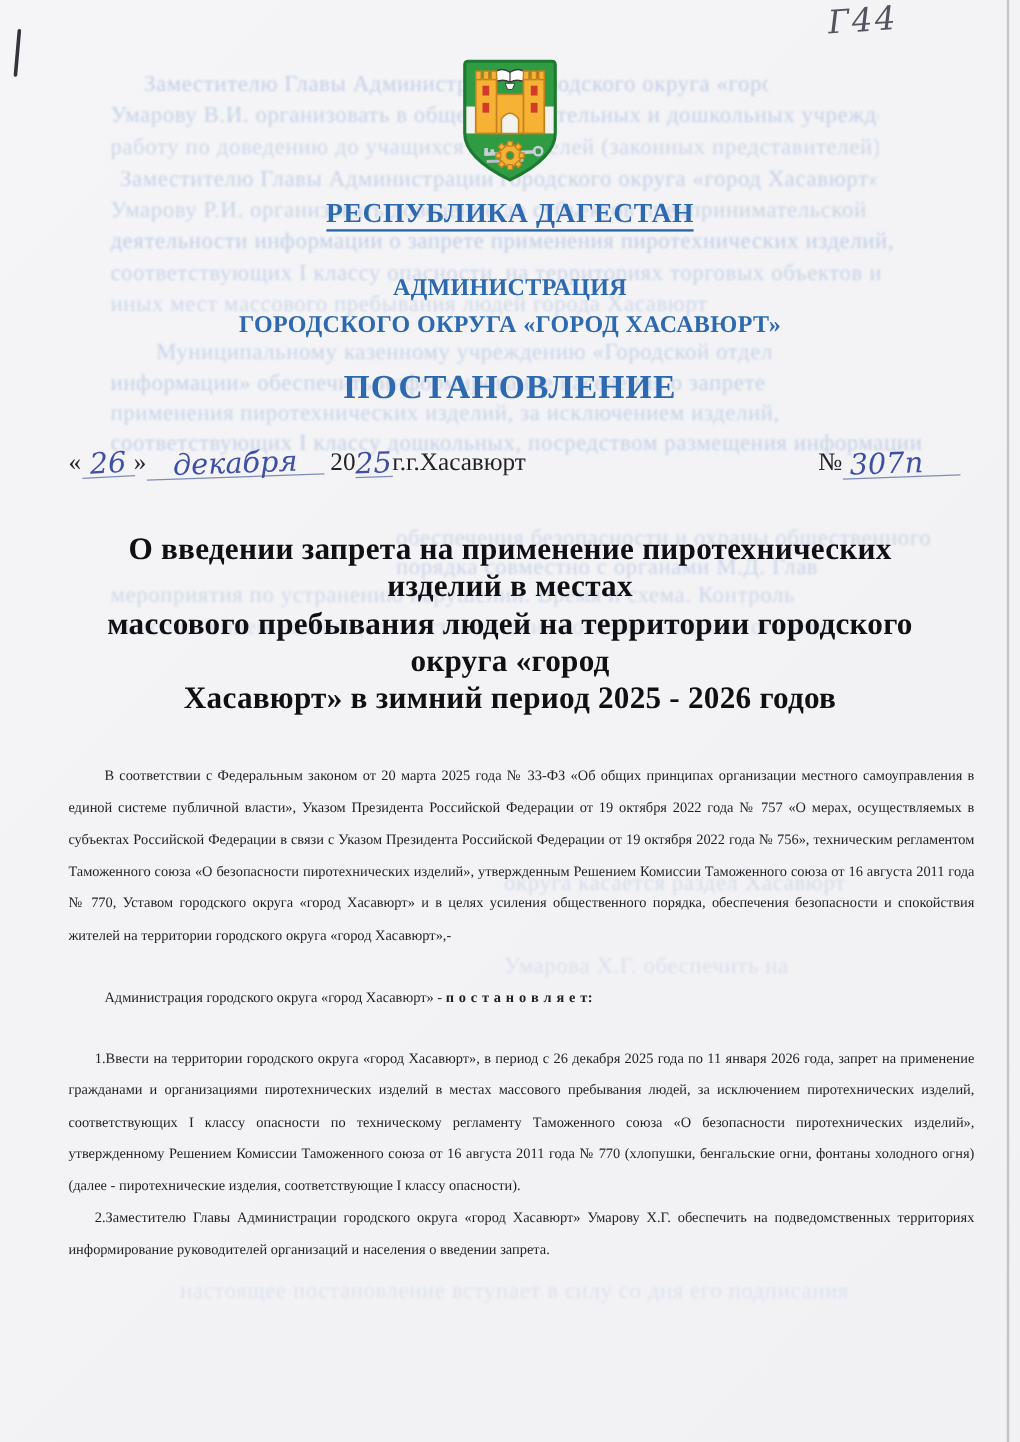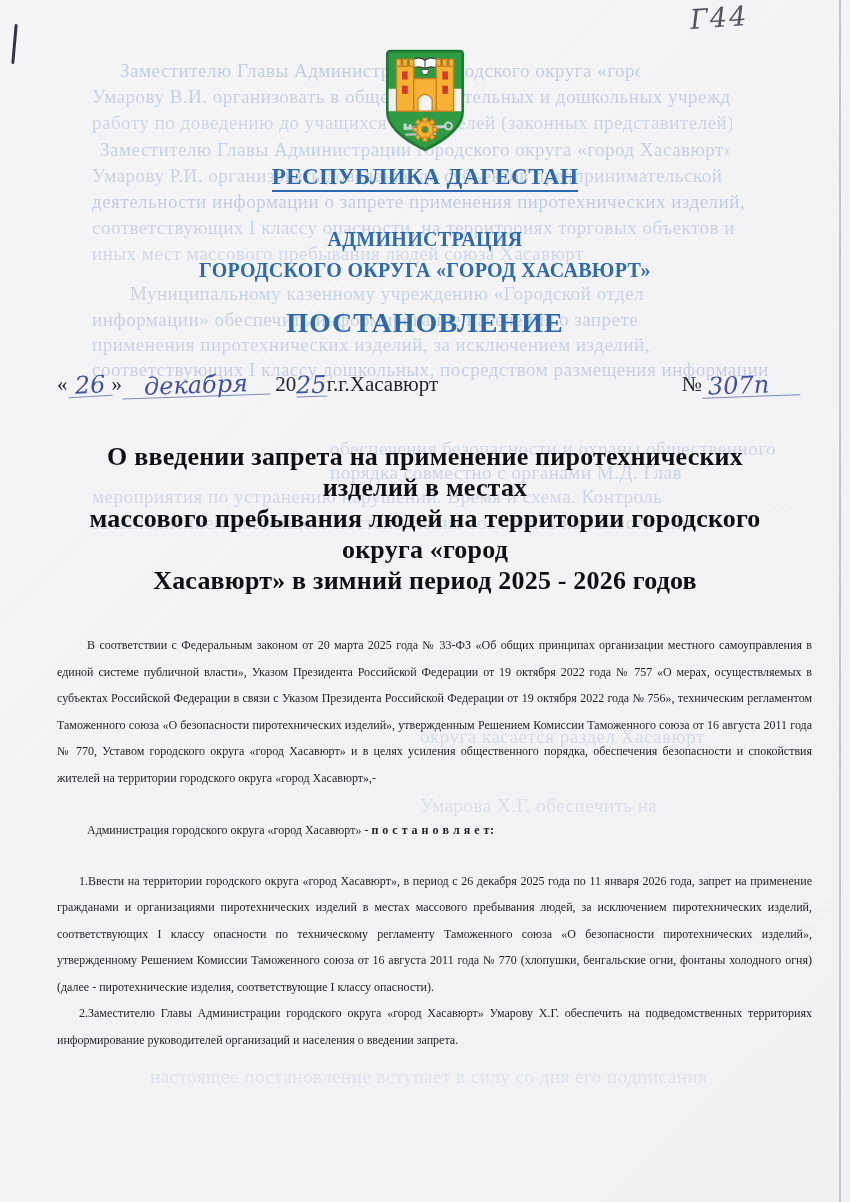--- a/index.html
+++ b/index.html
@@ -95,21 +95,21 @@
 <div class="page">
 
   <div class="bleed-layer">
       <div class="bleed-line" style="top: 60px; left: 120px; width: 520px; opacity: 0.3;">Заместителю Главы Администрации городского округа «город Хасавюрт»</div>
       <div class="bleed-line" style="top: 86px; left: 92px; width: 640px; opacity: 0.28;">Умарову В.И. организовать в общеобразовательных и дошкольных учреждениях</div>
       <div class="bleed-line" style="top: 112px; left: 92px; width: 640px; opacity: 0.24;">работу по доведению до учащихся и родителей (законных представителей)</div>
       <div class="bleed-line" style="top: 139px; left: 100px; width: 630px; opacity: 0.28;">Заместителю Главы Администрации городского округа «город Хасавюрт»</div>
       <div class="bleed-line" style="top: 165px; left: 92px; width: 640px; opacity: 0.26;">Умарову Р.И. организовать доведение до субъектов предпринимательской</div>
       <div class="bleed-line" style="top: 191px; left: 92px; width: 660px; opacity: 0.3;">деятельности информации о запрете применения пиротехнических изделий,</div>
       <div class="bleed-line" style="top: 217px; left: 92px; width: 660px; opacity: 0.26;">соответствующих I классу опасности, на территориях торговых объектов и</div>
-      <div class="bleed-line" style="top: 243px; left: 92px; width: 560px; opacity: 0.22;">иных мест массового пребывания людей союза Хасавюрт</div>
+      <div class="bleed-line" style="top: 243px; left: 92px; width: 560px; opacity: 0.22;">иных мест массового пребывания людей города Хасавюрт</div>
       <div class="bleed-line" style="top: 283px; left: 130px; width: 560px; opacity: 0.26;">Муниципальному казенному учреждению «Городской отдел</div>
       <div class="bleed-line" style="top: 309px; left: 92px; width: 660px; opacity: 0.28;">информации» обеспечить информирование населения о запрете</div>
       <div class="bleed-line" style="top: 334px; left: 92px; width: 660px; opacity: 0.26;">применения пиротехнических изделий, за исключением изделий,</div>
       <div class="bleed-line" style="top: 359px; left: 92px; width: 690px; opacity: 0.28;">соответствующих I классу дошкольных, посредством размещения информации</div>
       <div class="bleed-line" style="top: 438px; left: 330px; width: 470px; opacity: 0.22;">обеспечения безопасности и охраны общественного</div>
       <div class="bleed-line" style="top: 462px; left: 330px; width: 470px; opacity: 0.24;">порядка совместно с органами М.Д. Глав</div>
       <div class="bleed-line" style="top: 486px; left: 92px; width: 700px; opacity: 0.22;">мероприятия по устранению нарушений. Время и схема. Контроль</div>
       <div class="bleed-line" style="top: 512px; left: 92px; width: 700px; opacity: 0.18;">за исполнением настоящего постановления возложить на заместителя</div>
       <div class="bleed-line" style="top: 726px; left: 420px; width: 390px; opacity: 0.18;">округа  касается  раздел  Хасавюрт</div>
       <div class="bleed-line" style="top: 795px; left: 420px; width: 330px; opacity: 0.15;">Умарова Х.Г. обеспечить на</div>

